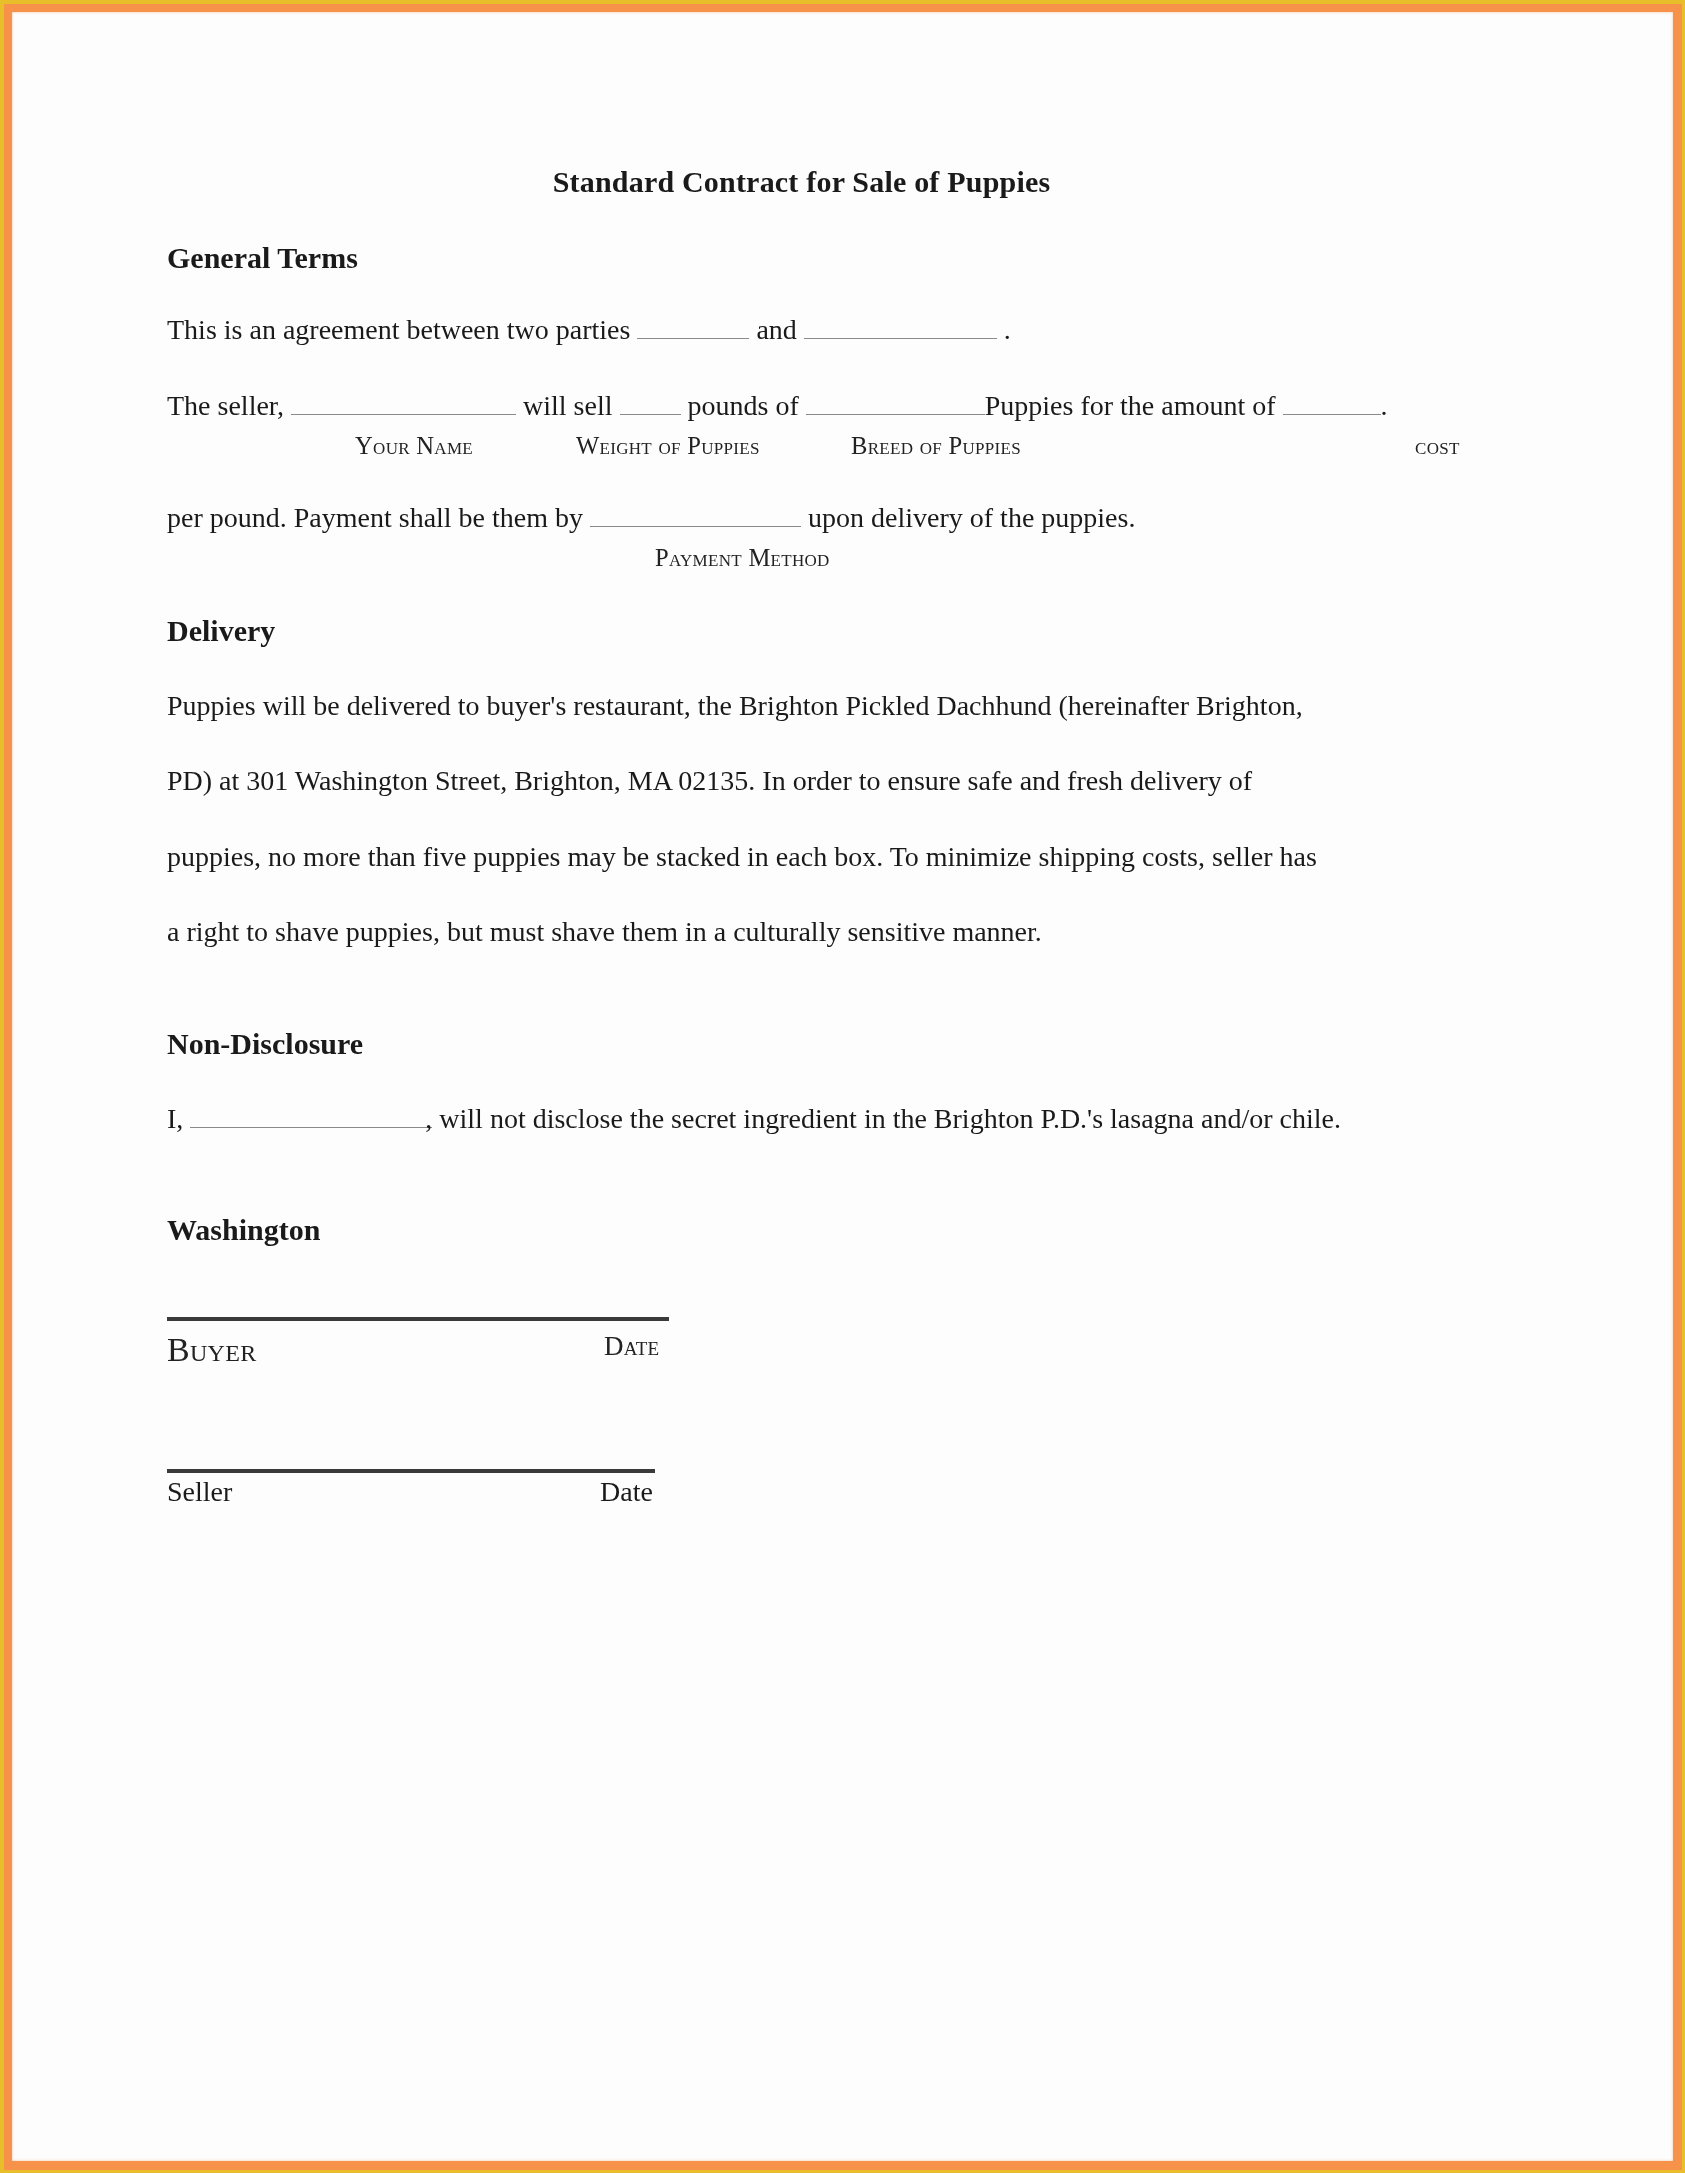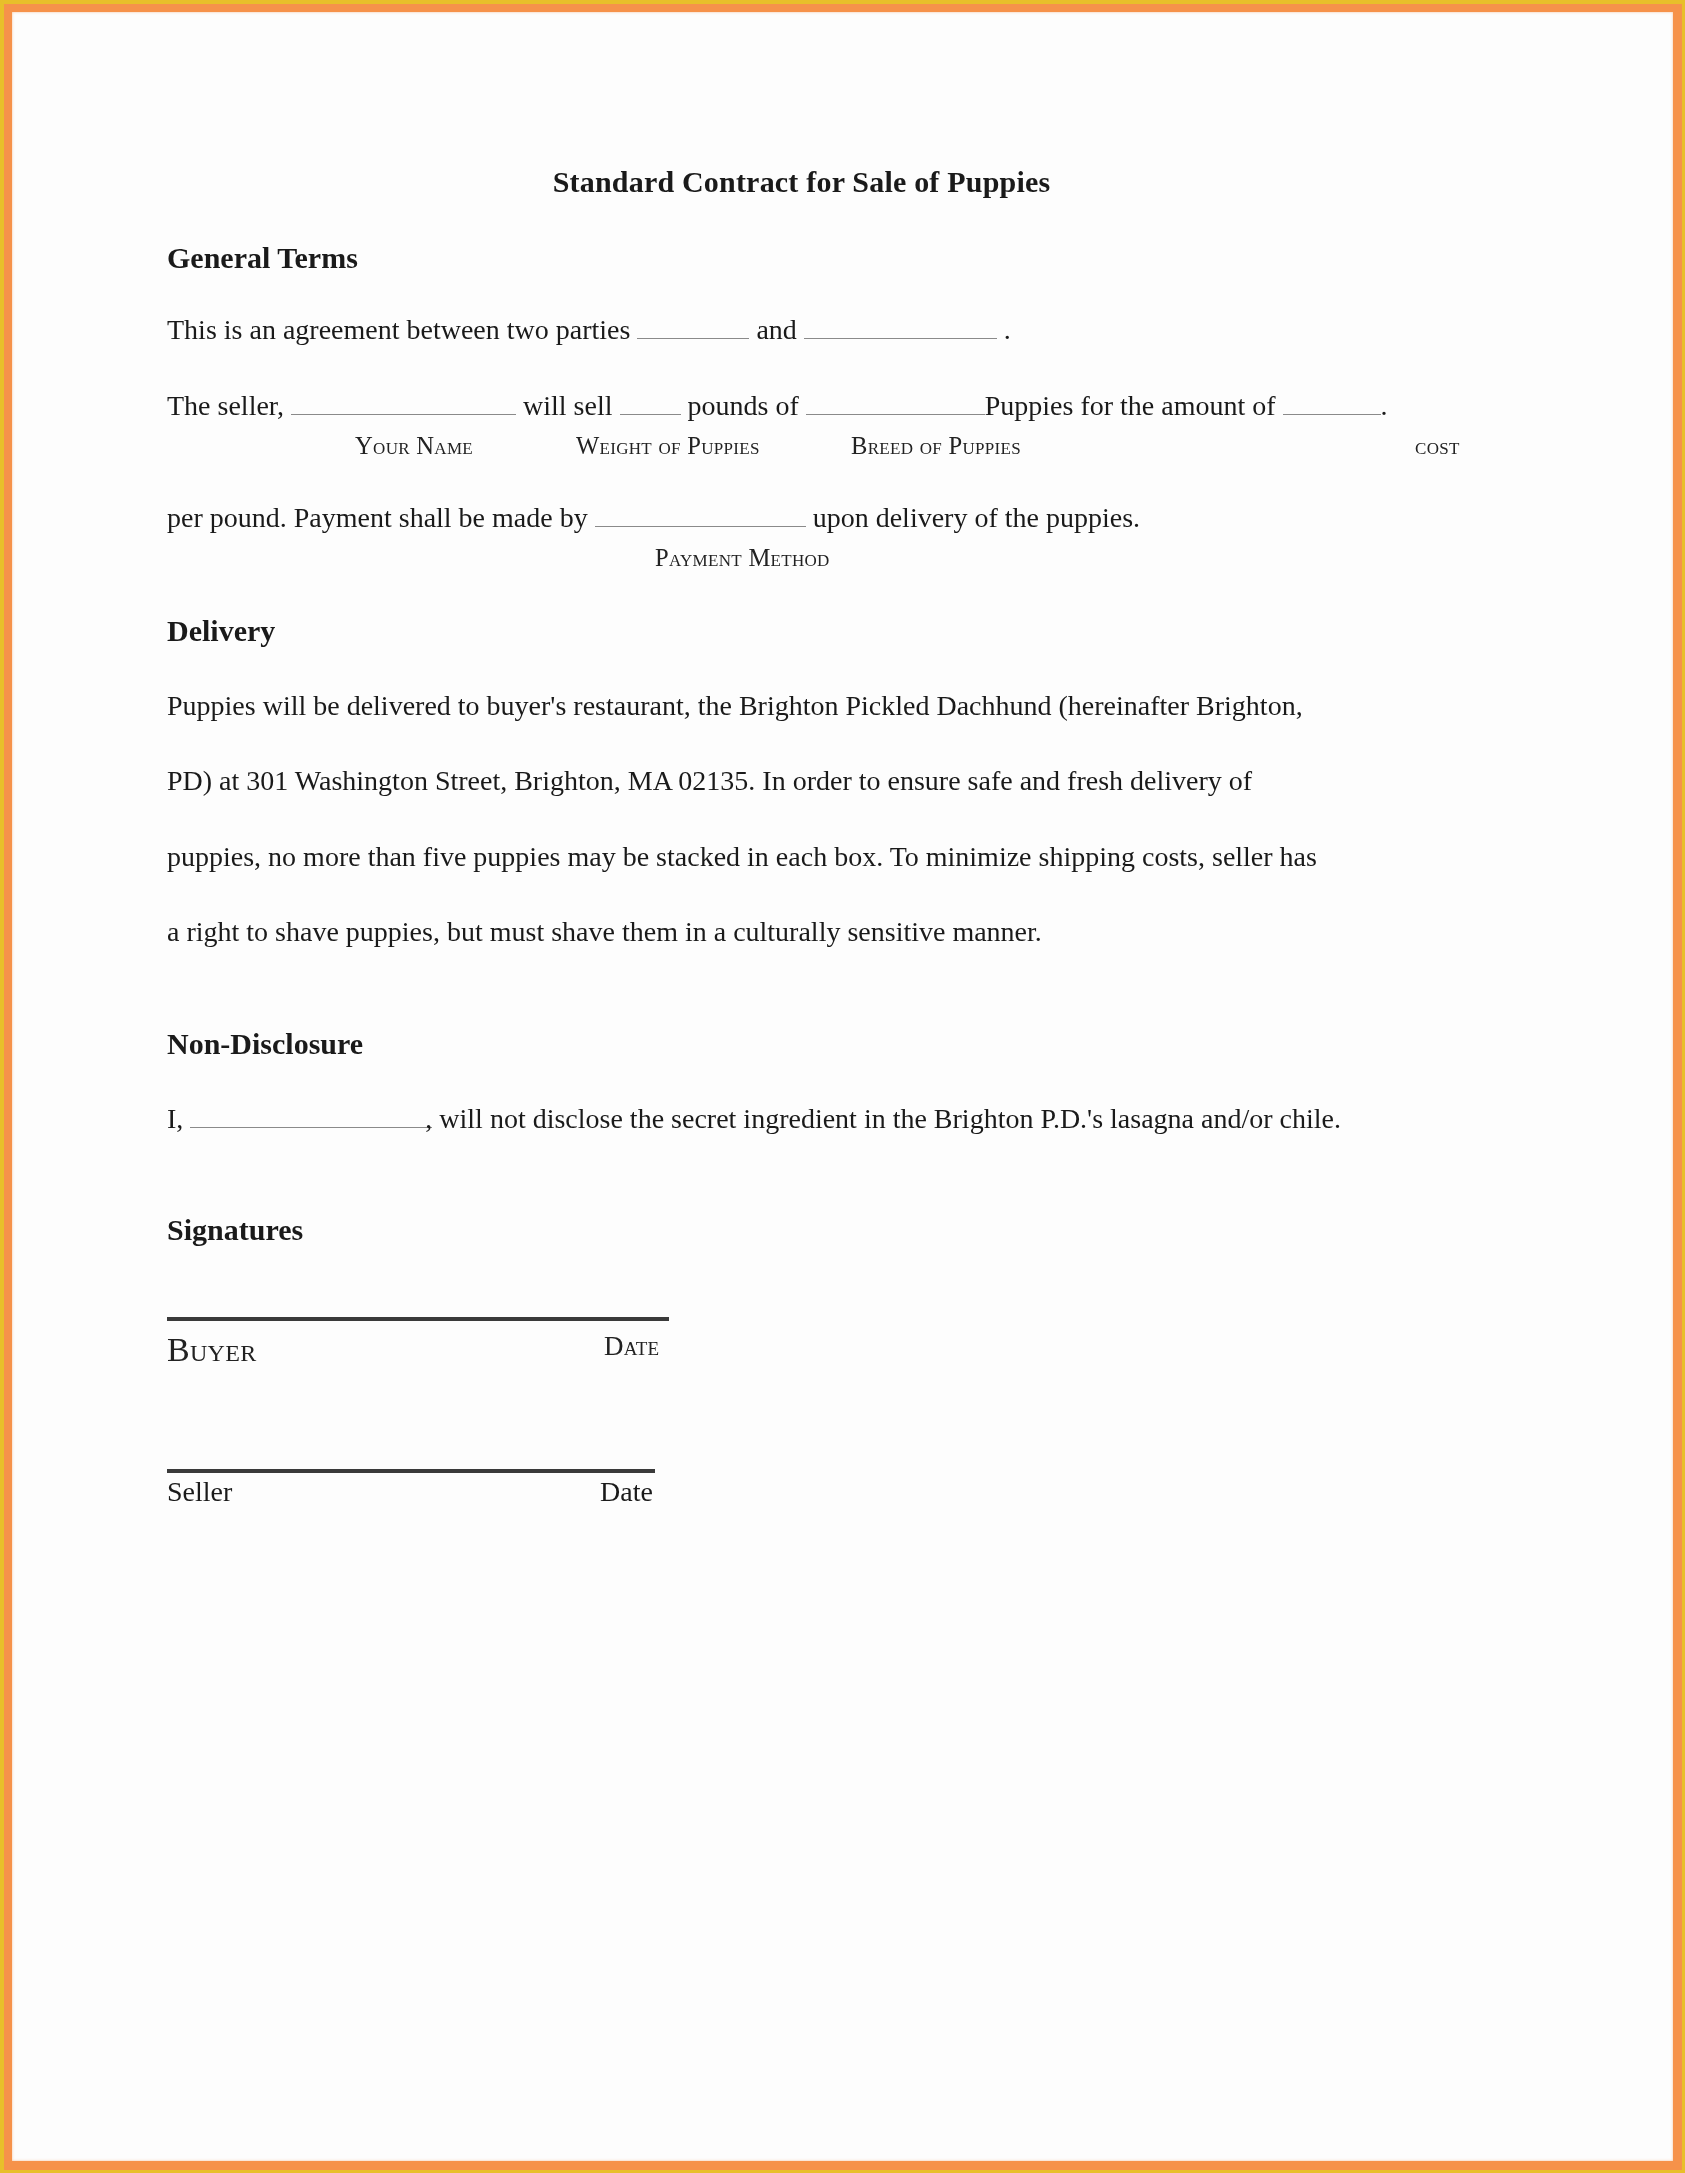--- a/index.html
+++ b/index.html
@@ -61,39 +61,39 @@
   <span>Puppies for the amount of</span>
   <span class="blank" style="width:98px;"></span><span>.</span>
 </div>
 
 <div class="abs label" style="left:355px; top:432px;">Your Name</div>
 <div class="abs label" style="left:576px; top:432px;">Weight of Puppies</div>
 <div class="abs label" style="left:851px; top:432px;">Breed of Puppies</div>
 <div class="abs label" style="left:1415px; top:432px;">cost</div>
 
 <div class="abs body-text" style="top:502px;">
-  <span>per pound.  Payment shall be made by</span>
+  <span>per pound.  Payment shall be them by</span>
   <span class="blank" style="width:211px;"></span>
   <span>upon delivery of the puppies.</span>
 </div>
 <div class="abs label" style="left:655px; top:544px;">Payment Method</div>
 
 <div class="abs heading" style="top:614px;">Delivery</div>
 <div class="abs body-text" style="top:690px;">Puppies will be delivered to buyer's restaurant, the Brighton Pickled Dachhund (hereinafter Brighton,</div>
 <div class="abs body-text" style="top:765px;">PD) at 301 Washington Street, Brighton, MA 02135.  In order to ensure safe and fresh delivery of</div>
 <div class="abs body-text" style="top:841px;">puppies, no more than five puppies may be stacked in each box.  To minimize shipping costs, seller has</div>
 <div class="abs body-text" style="top:916px;">a right to shave puppies, but must shave them in a culturally sensitive manner.</div>
 
 <div class="abs heading" style="top:1027px;">Non-Disclosure</div>
 <div class="abs body-text" style="top:1103px;text-align:right;">
   <span>I,</span>
   <span class="blank" style="width:242px; margin-right:-7px;"></span><span>, will not disclose the secret ingredient in the Brighton P.D.'s lasagna and/or chile.</span>
 </div>
 
-<div class="abs heading" style="top:1213px;">Signatures</div>
+<div class="abs heading" style="top:1213px;">Washington</div>
 
 <div class="sig-line" style="left:167px; top:1317px; width:502px;"></div>
 <div class="abs label" style="left:167px; top:1331px; font-size:34px;">Buyer</div>
 <div class="abs label" style="left:604px; top:1331px; font-size:27px;">Date</div>
 
 <div class="sig-line" style="left:167px; top:1469px; width:488px;"></div>
 <div class="abs body-text" style="left:167px; top:1476px;">Seller</div>
 <div class="abs body-text" style="left:600px; top:1476px;">Date</div>
 
 

